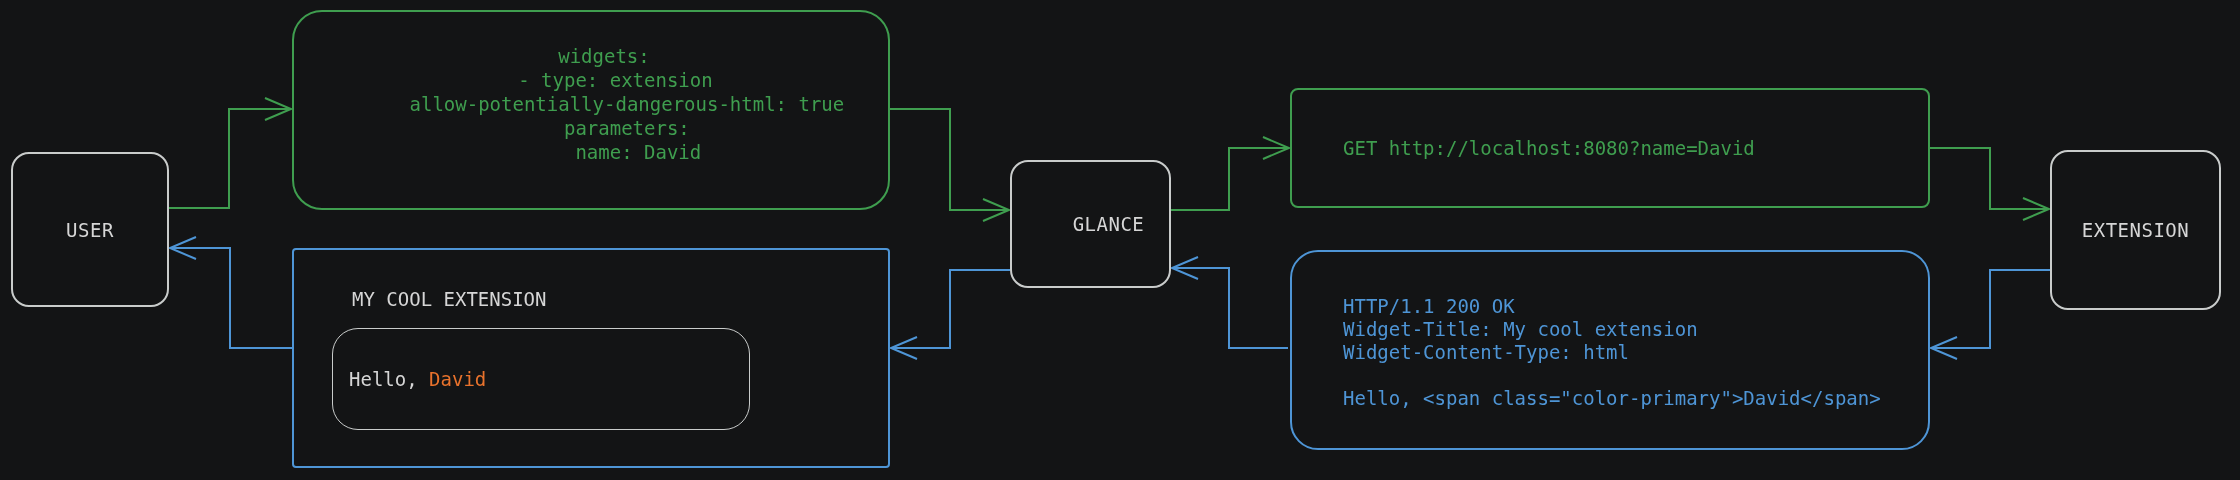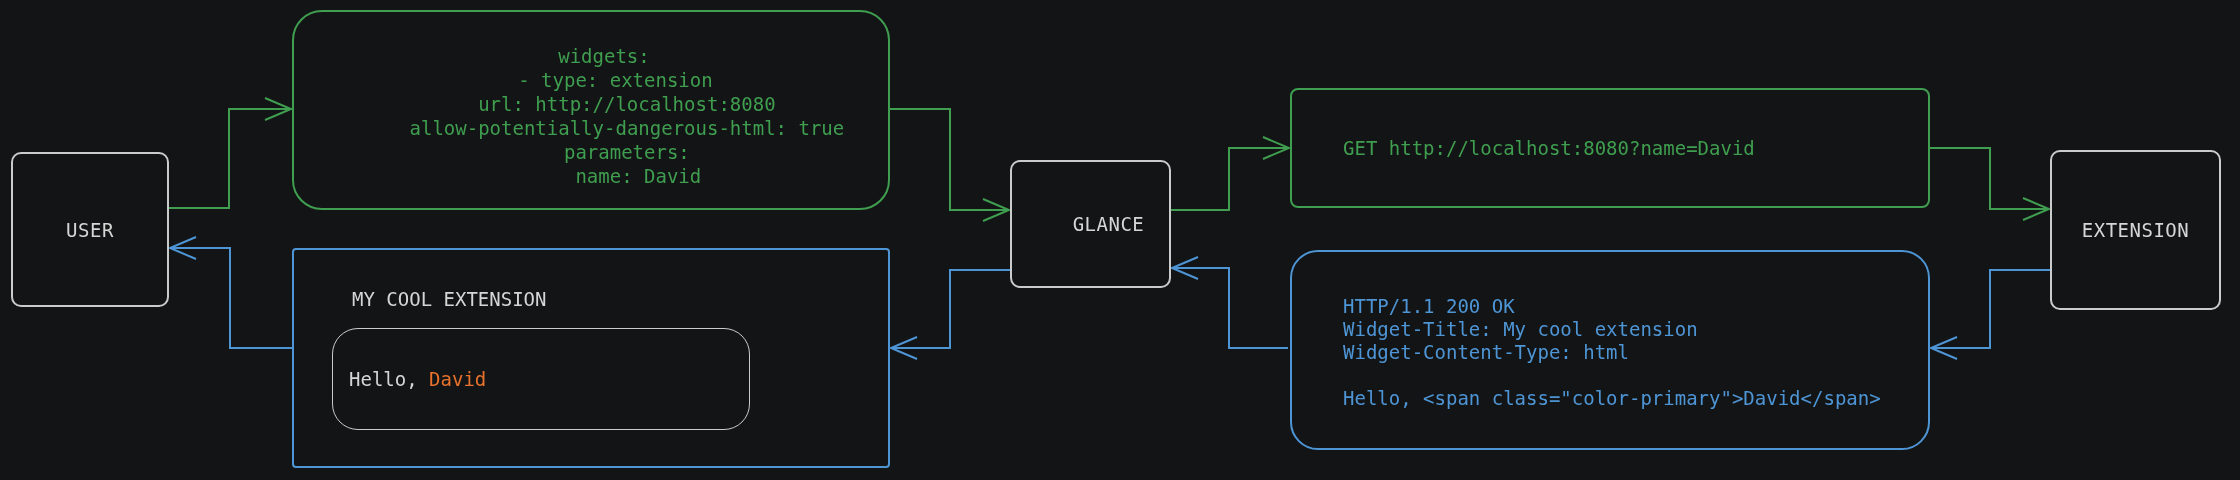--- a/index.html
+++ b/index.html
@@ -24,21 +24,21 @@
     fill:none;
     stroke-width:2;
     stroke-linejoin:miter;
     stroke-linecap:butt;
   }
   .wire-green{stroke:var(--request-green);}
   .wire-blue{stroke:var(--response-blue);}
   .box{position:absolute;background:transparent;}
   .node{
     border:2px solid var(--border-gray);
-    border-radius:10px;
+    border-radius:18px;
     display:flex;align-items:center;justify-content:center;
     color:var(--text-gray);
     font-size:19px;
     letter-spacing:0.5px;
   }
   .node-user{left:11px;top:152px;width:158px;height:155px;}
   .node-glance{left:1010px;top:160px;width:161px;height:128px;padding-left:36px;}
   .node-extension{left:2050px;top:150px;width:171px;height:160px;}
   .code-line{white-space:pre;min-height:24px;line-height:24px;font-size:19px;}
   .config-box{
@@ -123,21 +123,20 @@
     </g>
   </svg>
 
   <div class="box node node-user">
     <span>USER</span>
   </div>
 
   <div class="box config-box">
     <div class="code-line">widgets:</div>
     <div class="code-line">  - type: extension</div>
-    <div class="code-line">    url: http://localhost:8080</div>
     <div class="code-line">    allow-potentially-dangerous-html: true</div>
     <div class="code-line">    parameters:</div>
     <div class="code-line">      name: David</div>
   </div>
 
   <div class="box node node-glance">
     <span>GLANCE</span>
   </div>
 
   <div class="box request-box">

